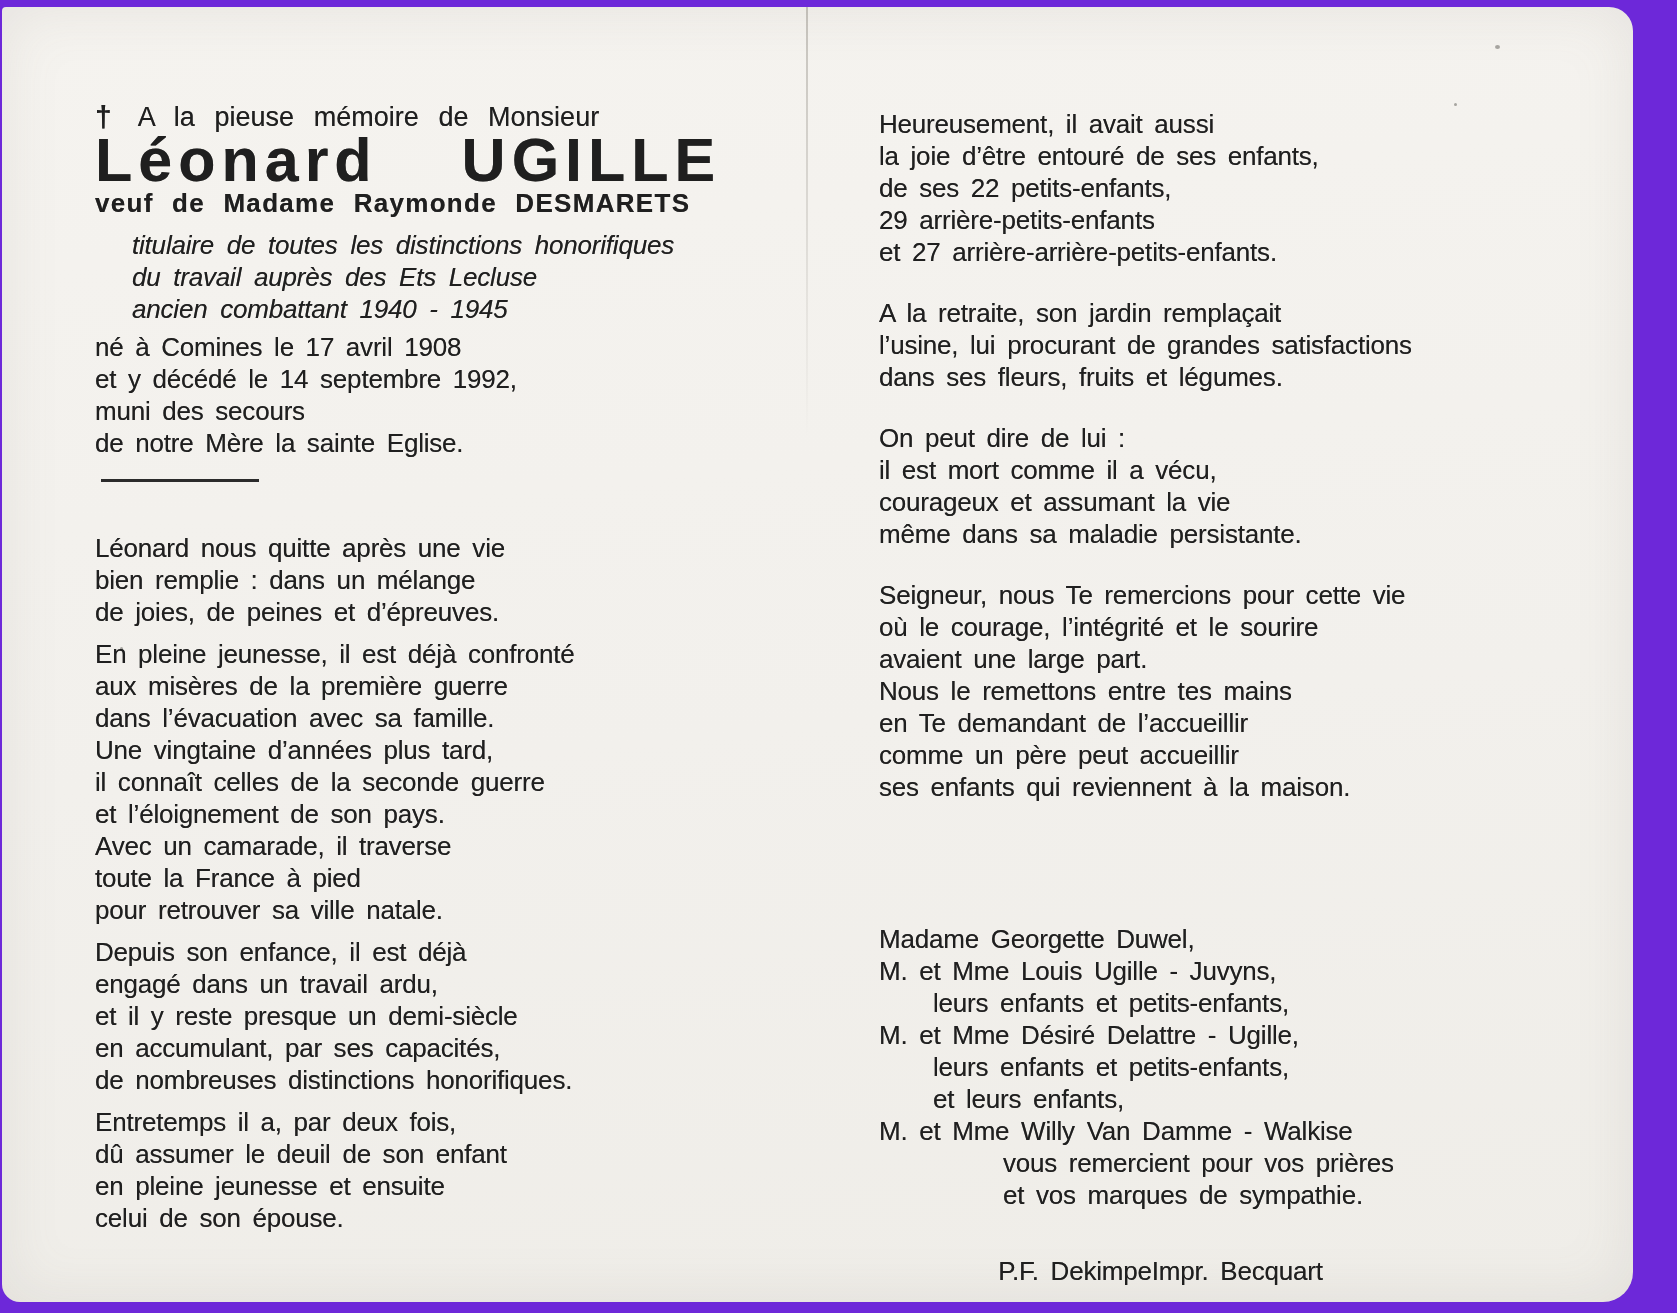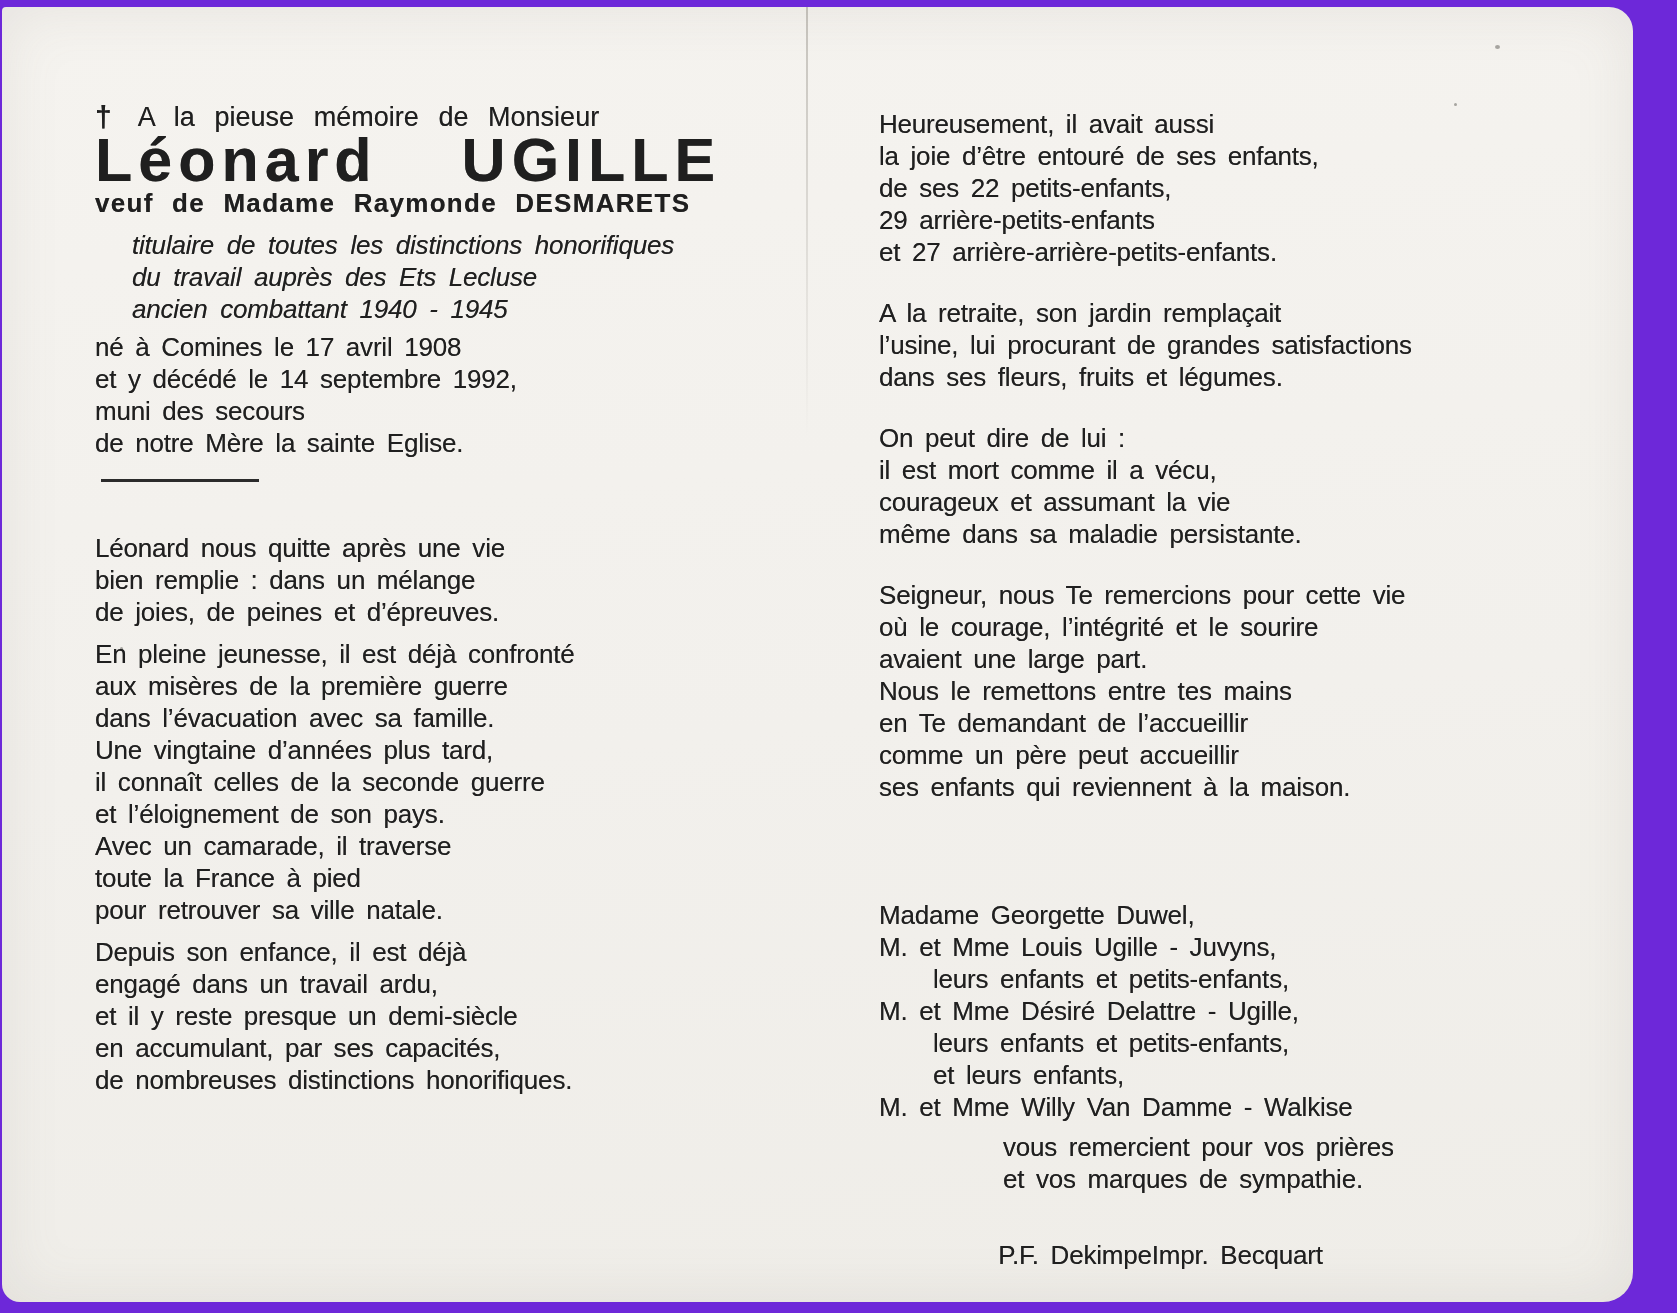--- a/index.html
+++ b/index.html
@@ -24,21 +24,21 @@
   .body-text{font-size:26px;line-height:32px;letter-spacing:-0.2px;word-spacing:0.18em;color:#1f1f1f;text-shadow:0 0 .5px rgba(0,0,0,.55);}
   .col-left{position:absolute;left:93px;top:93px;width:660px;}
   .col-right{position:absolute;left:877px;top:101px;width:610px;}
   .memorial-line{font-size:27px;line-height:32px;word-spacing:0.45em;letter-spacing:0;}
   .cross{display:inline-block;font-weight:700;font-size:30px;margin-right:26px;transform:translateY(1px);}
   .name-line{font-size:61px;line-height:54px;font-weight:700;letter-spacing:6px;word-spacing:1em;}
   .widow-line{font-weight:700;letter-spacing:1.3px;word-spacing:0.38em;}
   .titles-block{font-style:italic;margin-top:10px;word-spacing:0.22em;margin-left:37px;}
   .vital-block{margin-top:6px;}
   .rule{border:0;border-top:3.5px solid #2b2b2b;width:158px;margin:20px 0 0 6px;}.gap-10{margin-top:10px}.gap-12{margin-top:29px}
-  .gap-50{margin-top:50px}.gap-190{margin-top:96px}.gap-8{margin-top:8px}.gap-44{margin-top:44px}
+  .gap-50{margin-top:50px}.gap-190{margin-top:120px}.gap-8{}.gap-44{margin-top:44px}
   .fam-line{white-space:pre;}
   .fam-indent{padding-left:54px;}
   .thanks-block{padding-left:124px;}
   .footer-row{display:flex;justify-content:center;width:563px;}
 </style>
 </head>
 <body>
 
 <div class="scene">
   <div class="card">
@@ -71,20 +71,24 @@
 il connaît celles de la seconde guerre
 et l’éloignement de son pays.
 Avec un camarade, il traverse
 toute la France à pied
 pour retrouver sa ville natale.</div>
       <div class="lines gap-10">Depuis son enfance, il est déjà
 engagé dans un travail ardu,
 et il y reste presque un demi-siècle
 en accumulant, par ses capacités,
 de nombreuses distinctions honorifiques.</div>
+      <div class="lines gap-10">Entretemps il a, par deux fois,
+dû assumer le deuil de son enfant
+en pleine jeunesse et ensuite
+celui de son épouse.</div>
     </div>
 
     <div class="col-right body-text">
       <div class="lines">Heureusement, il avait aussi
 la joie d’être entouré de ses enfants,
 de ses 22 petits-enfants,
 29 arrière-petits-enfants
 et 27 arrière-arrière-petits-enfants.</div>
       <div class="lines gap-12">A la retraite, son jardin remplaçait
 l’usine, lui procurant de grandes satisfactions

